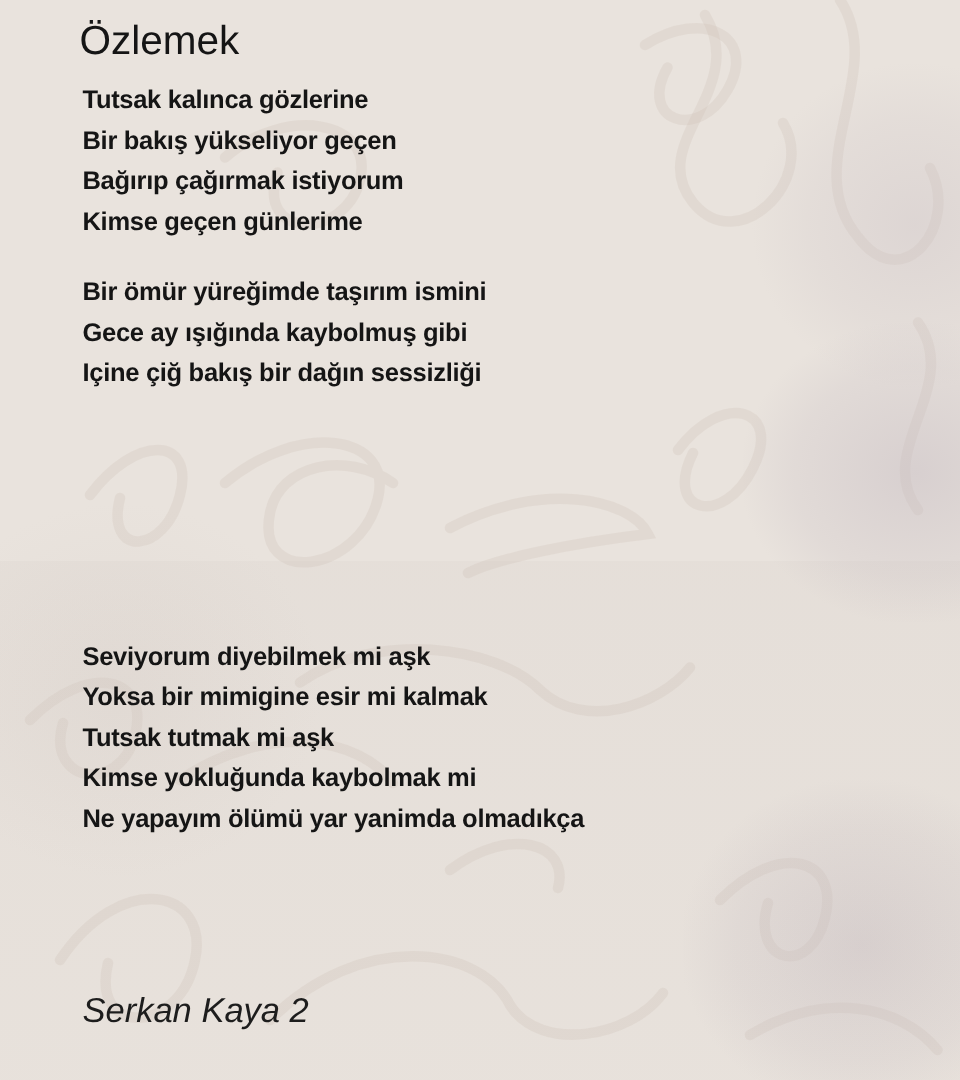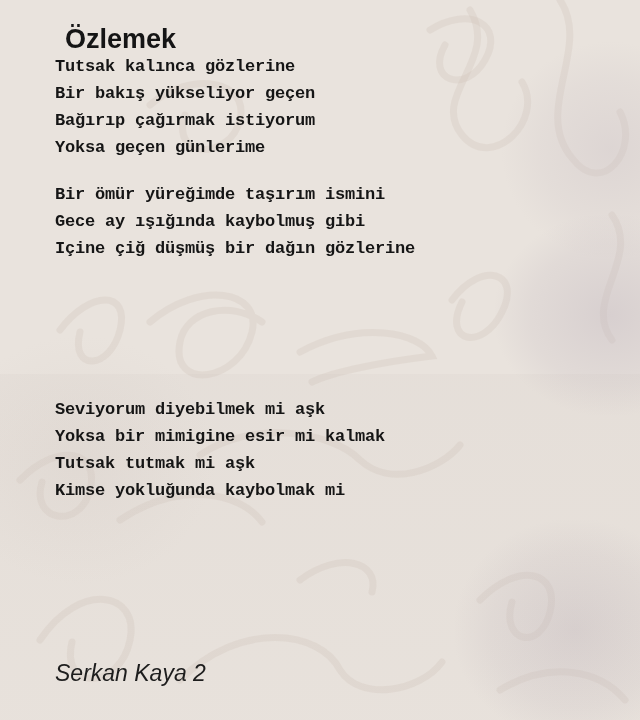--- a/index.html
+++ b/index.html
@@ -60,42 +60,41 @@
     position: absolute;
     left: 0; top: 374px;
     width: 640px; height: 346px;
     background: linear-gradient(rgba(195,185,180,0.10), rgba(195,185,180,0.04));
     pointer-events: none;
   }
   
   .title {
     position: absolute;
     left: 53px; top: 11px;
-    margin: 12px;
+    margin: 0;
     font-size: 27px;
-    font-weight: bold;
+    font-weight: normal;
     line-height: 33px;
     color: var(--color-text, #151515);
   }
   .stanza {
     position: absolute;
     left: 55px;
   }
   .stanza .line {
     font-size: 17px;
     font-weight: bold;
     line-height: 27px;
     letter-spacing: -0.2px;
     color: var(--color-text, #151515);
     white-space: nowrap;
-    font-family: Liberation Mono, monospace;
   }
   .stanza-1 { top: 53px; }
   .stanza-2 { top: 181px; }
-  .stanza-3 { top: 396px; }
+  .stanza-3 { top: 424px; }
   .author {
     position: absolute;
     left: 55px; top: 658px;
     font-size: 23px;
     font-style: italic;
     font-weight: normal;
     line-height: 30px;
     color: #1d1d1d;
     white-space: nowrap;
   }
@@ -130,31 +129,32 @@
   <div class="stain stain-bottom-right"></div>
   <div class="stain stain-left-soft"></div>
   <div class="seam"></div>
 
   <h1 class="title">Özlemek</h1>
 
   <div class="stanza stanza-1">
     <div class="line">Tutsak kalınca gözlerine</div>
     <div class="line">Bir bakış yükseliyor geçen</div>
     <div class="line">Bağırıp çağırmak istiyorum</div>
-    <div class="line">Yoksa geçen günlerime</div>
+    <div class="line">Kimse geçen günlerime</div>
   </div>
 
   <div class="stanza stanza-2">
     <div class="line">Bir ömür yüreğimde taşırım ismini</div>
     <div class="line">Gece ay ışığında kaybolmuş gibi</div>
-    <div class="line">Içine çiğ düşmüş bir dağın gözlerine</div>
+    <div class="line">Içine çiğ bakış bir dağın sessizliği</div>
   </div>
 
   <div class="stanza stanza-3">
     <div class="line">Seviyorum diyebilmek mi aşk</div>
     <div class="line">Yoksa bir mimigine esir mi kalmak</div>
     <div class="line">Tutsak tutmak mi aşk</div>
     <div class="line">Kimse yokluğunda kaybolmak mi</div>
+    <div class="line">Ne yapayım ölümü yar yanimda olmadıkça</div>
   </div>
 
   <div class="author">Serkan Kaya 2</div>
 
 </div>
 
 </body></html>

